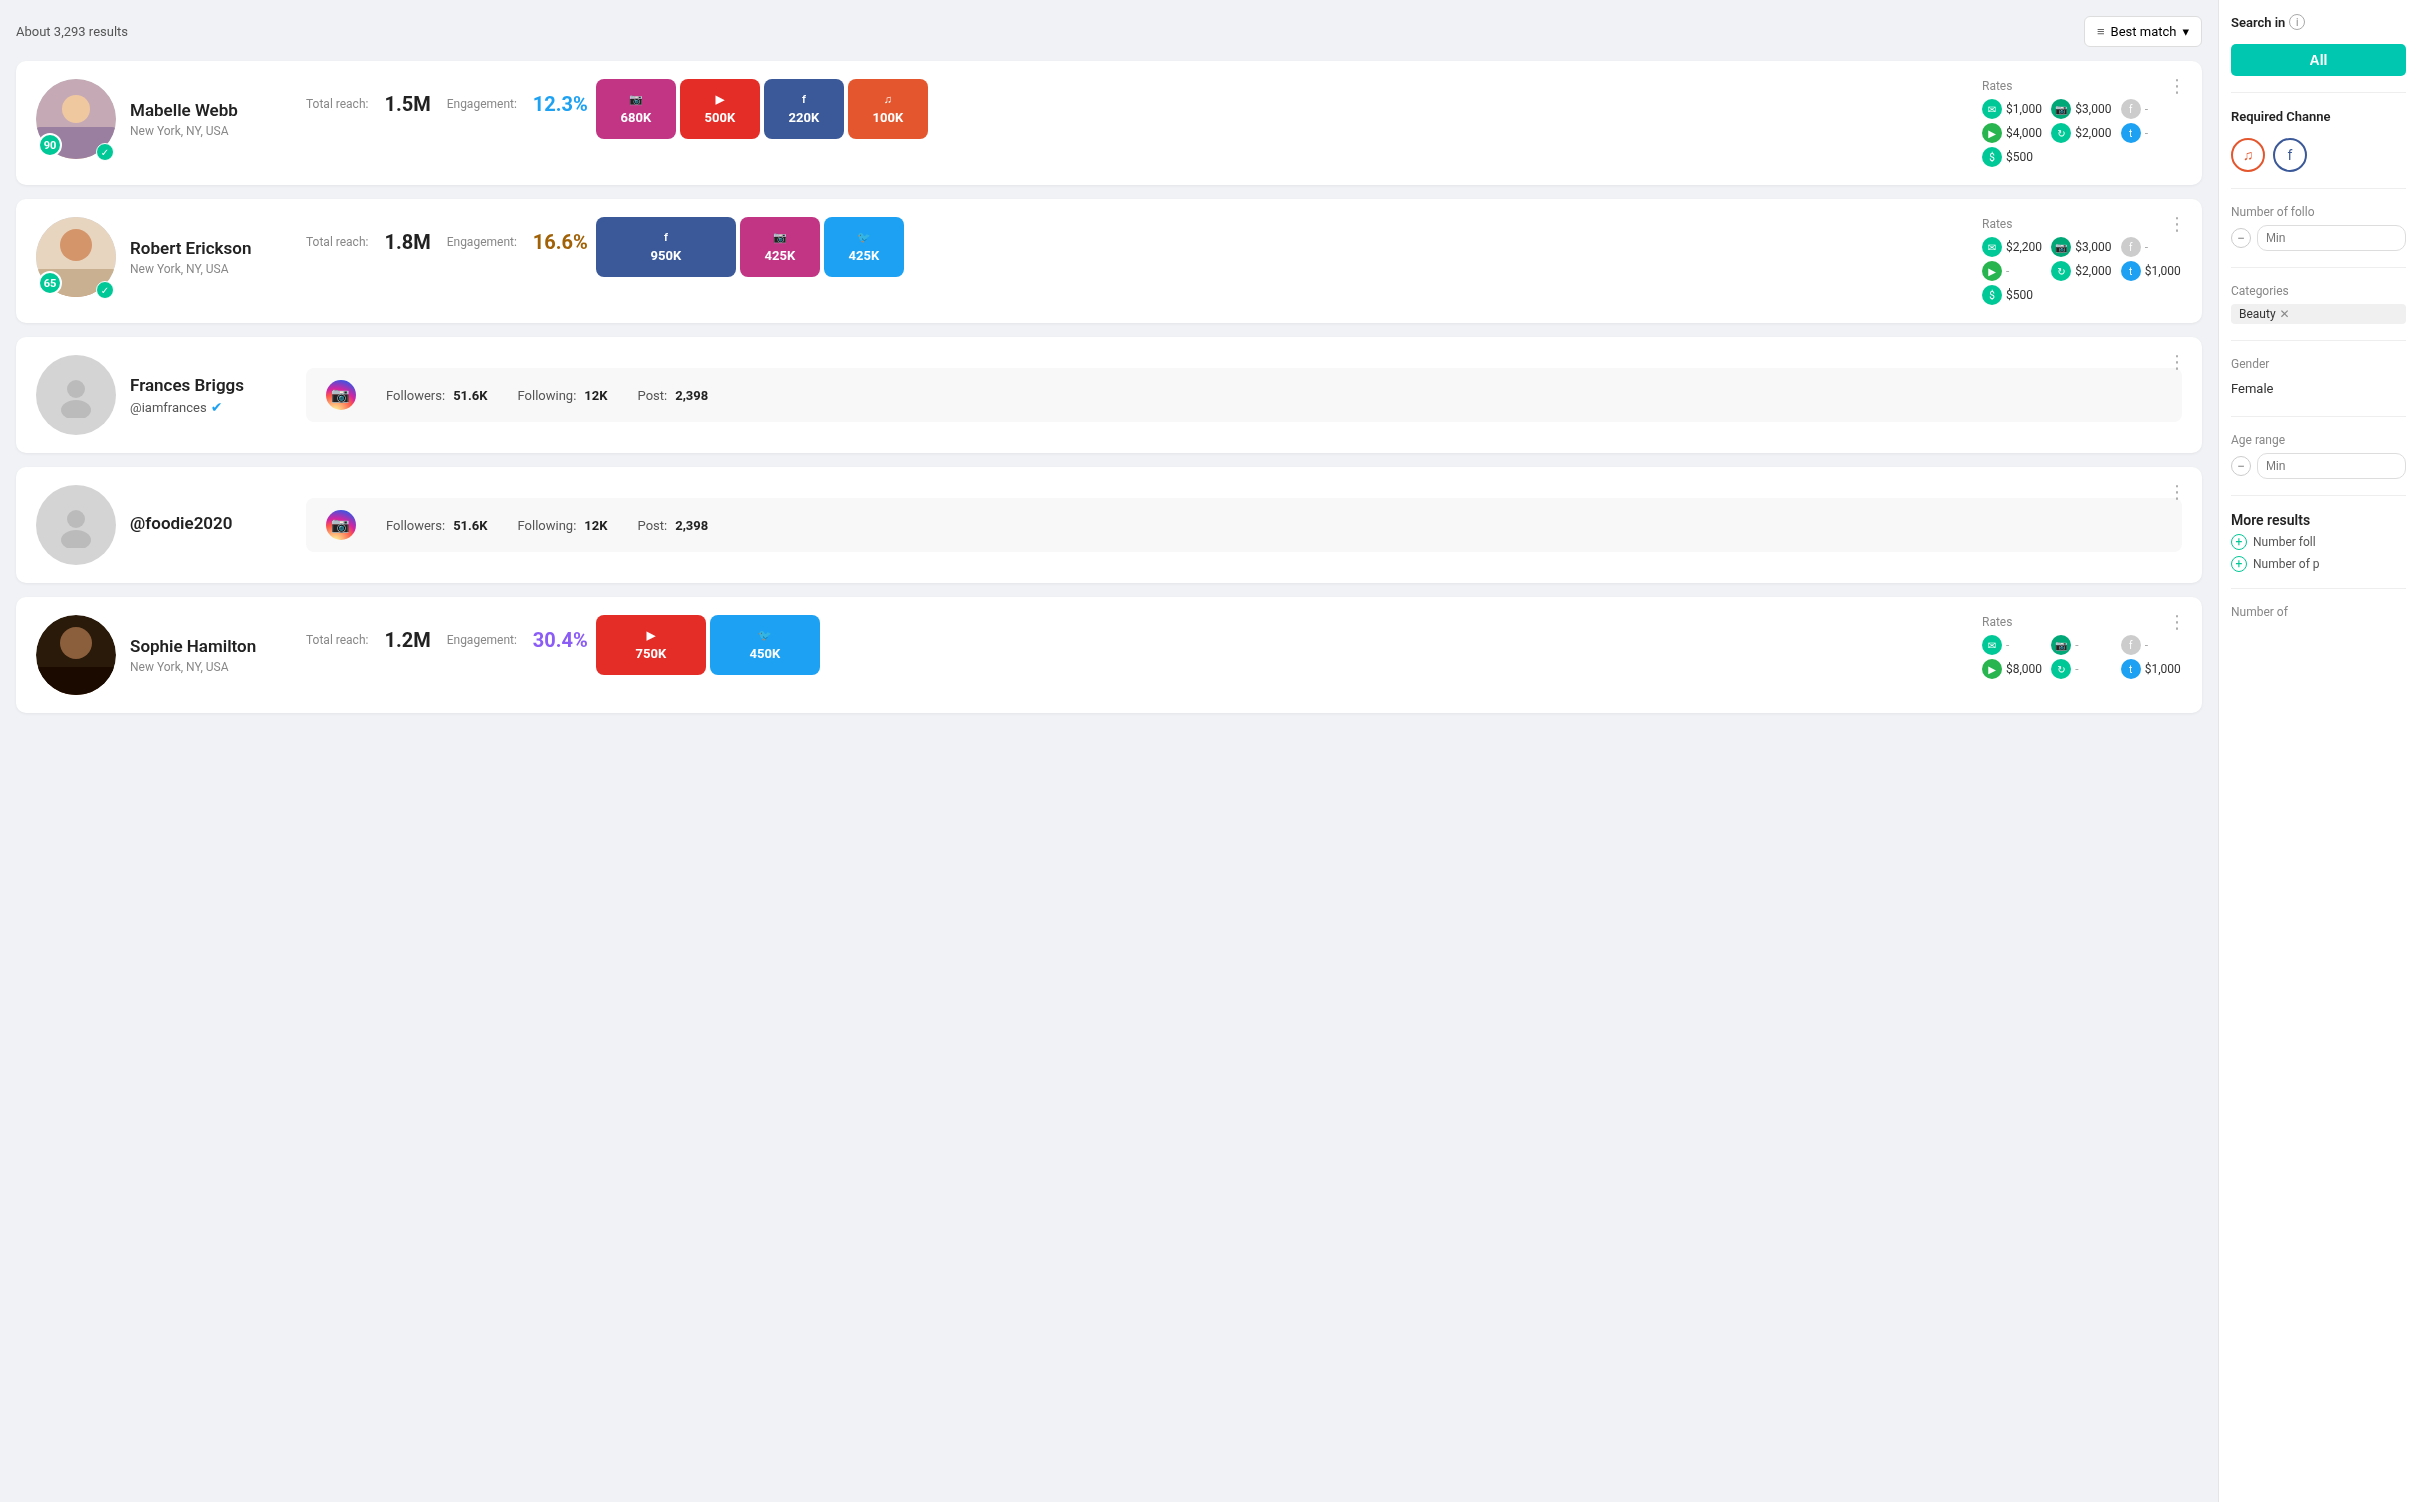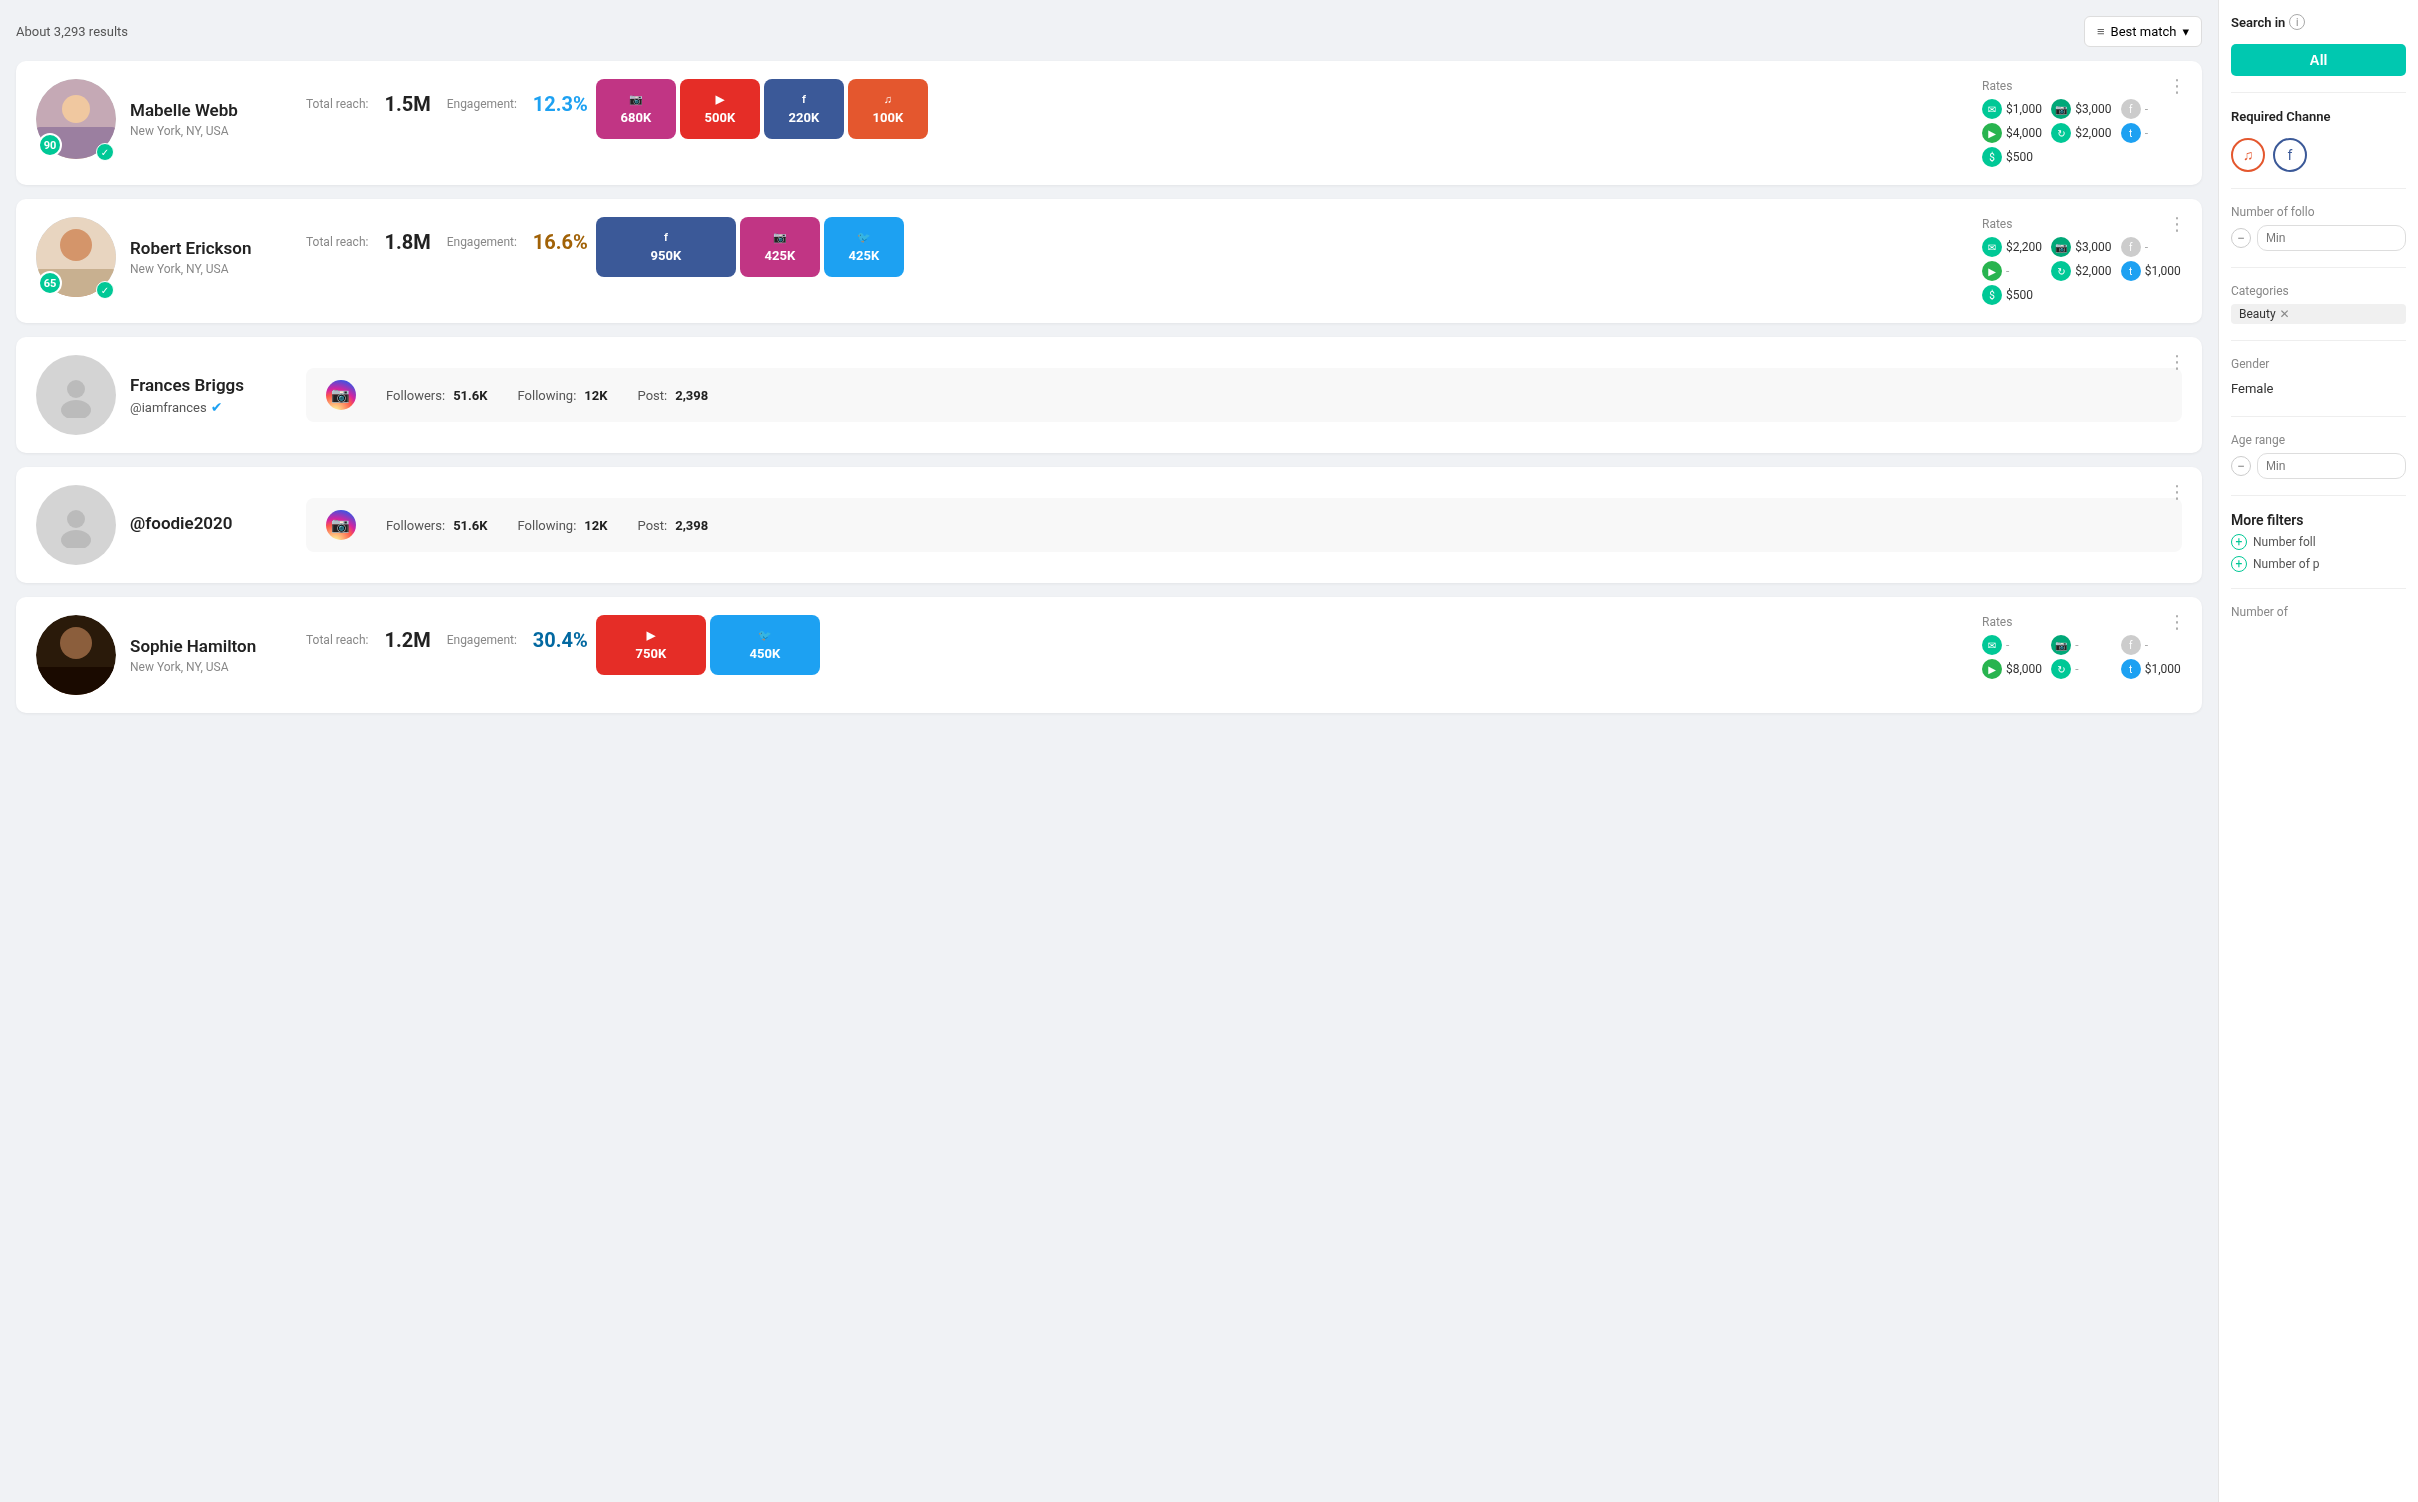--- a/index.html
+++ b/index.html
@@ -702,21 +702,21 @@
           <div class="influencer-info">
             <div class="influencer-name">Sophie Hamilton</div>
             <div class="influencer-location">New York, NY, USA</div>
           </div>
         </div>
         <div class="card-middle">
           <div class="metrics-row">
             <span class="reach-label">Total reach:</span>
             <span class="reach-value">1.2M</span>
             <span class="engagement-label">Engagement:</span>
-            <span class="engagement-value" style="color:#0369a1;">30.4%</span>
+            <span class="engagement-value" style="color:#8b5cf6;">30.4%</span>
           </div>
           <div class="channel-tiles">
             <div class="channel-tile tile-youtube" style="min-width:110px;">
               <span>▶</span>
               <span class="channel-count">750K</span>
             </div>
             <div class="channel-tile tile-twitter" style="min-width:110px;">
               <span>🐦</span>
               <span class="channel-count">450K</span>
             </div>
@@ -810,21 +810,21 @@
     <div class="filter-label">Age range</div>
     <div class="filter-input-row">
       <div class="minus-btn">−</div>
       <input class="filter-input" type="text" placeholder="Min" style="">
     </div>
   </div>
 
   <hr class="divider">
 
   <div class="filter-block">
-    <div class="more-filters-title">More filters</div>
+    <div class="more-filters-title">More results</div>
     <div class="more-filter-item">
       <div class="plus-circle">+</div>
       <span>Number foll</span>
     </div>
     <div class="more-filter-item">
       <div class="plus-circle">+</div>
       <span>Number of p</span>
     </div>
   </div>
 

